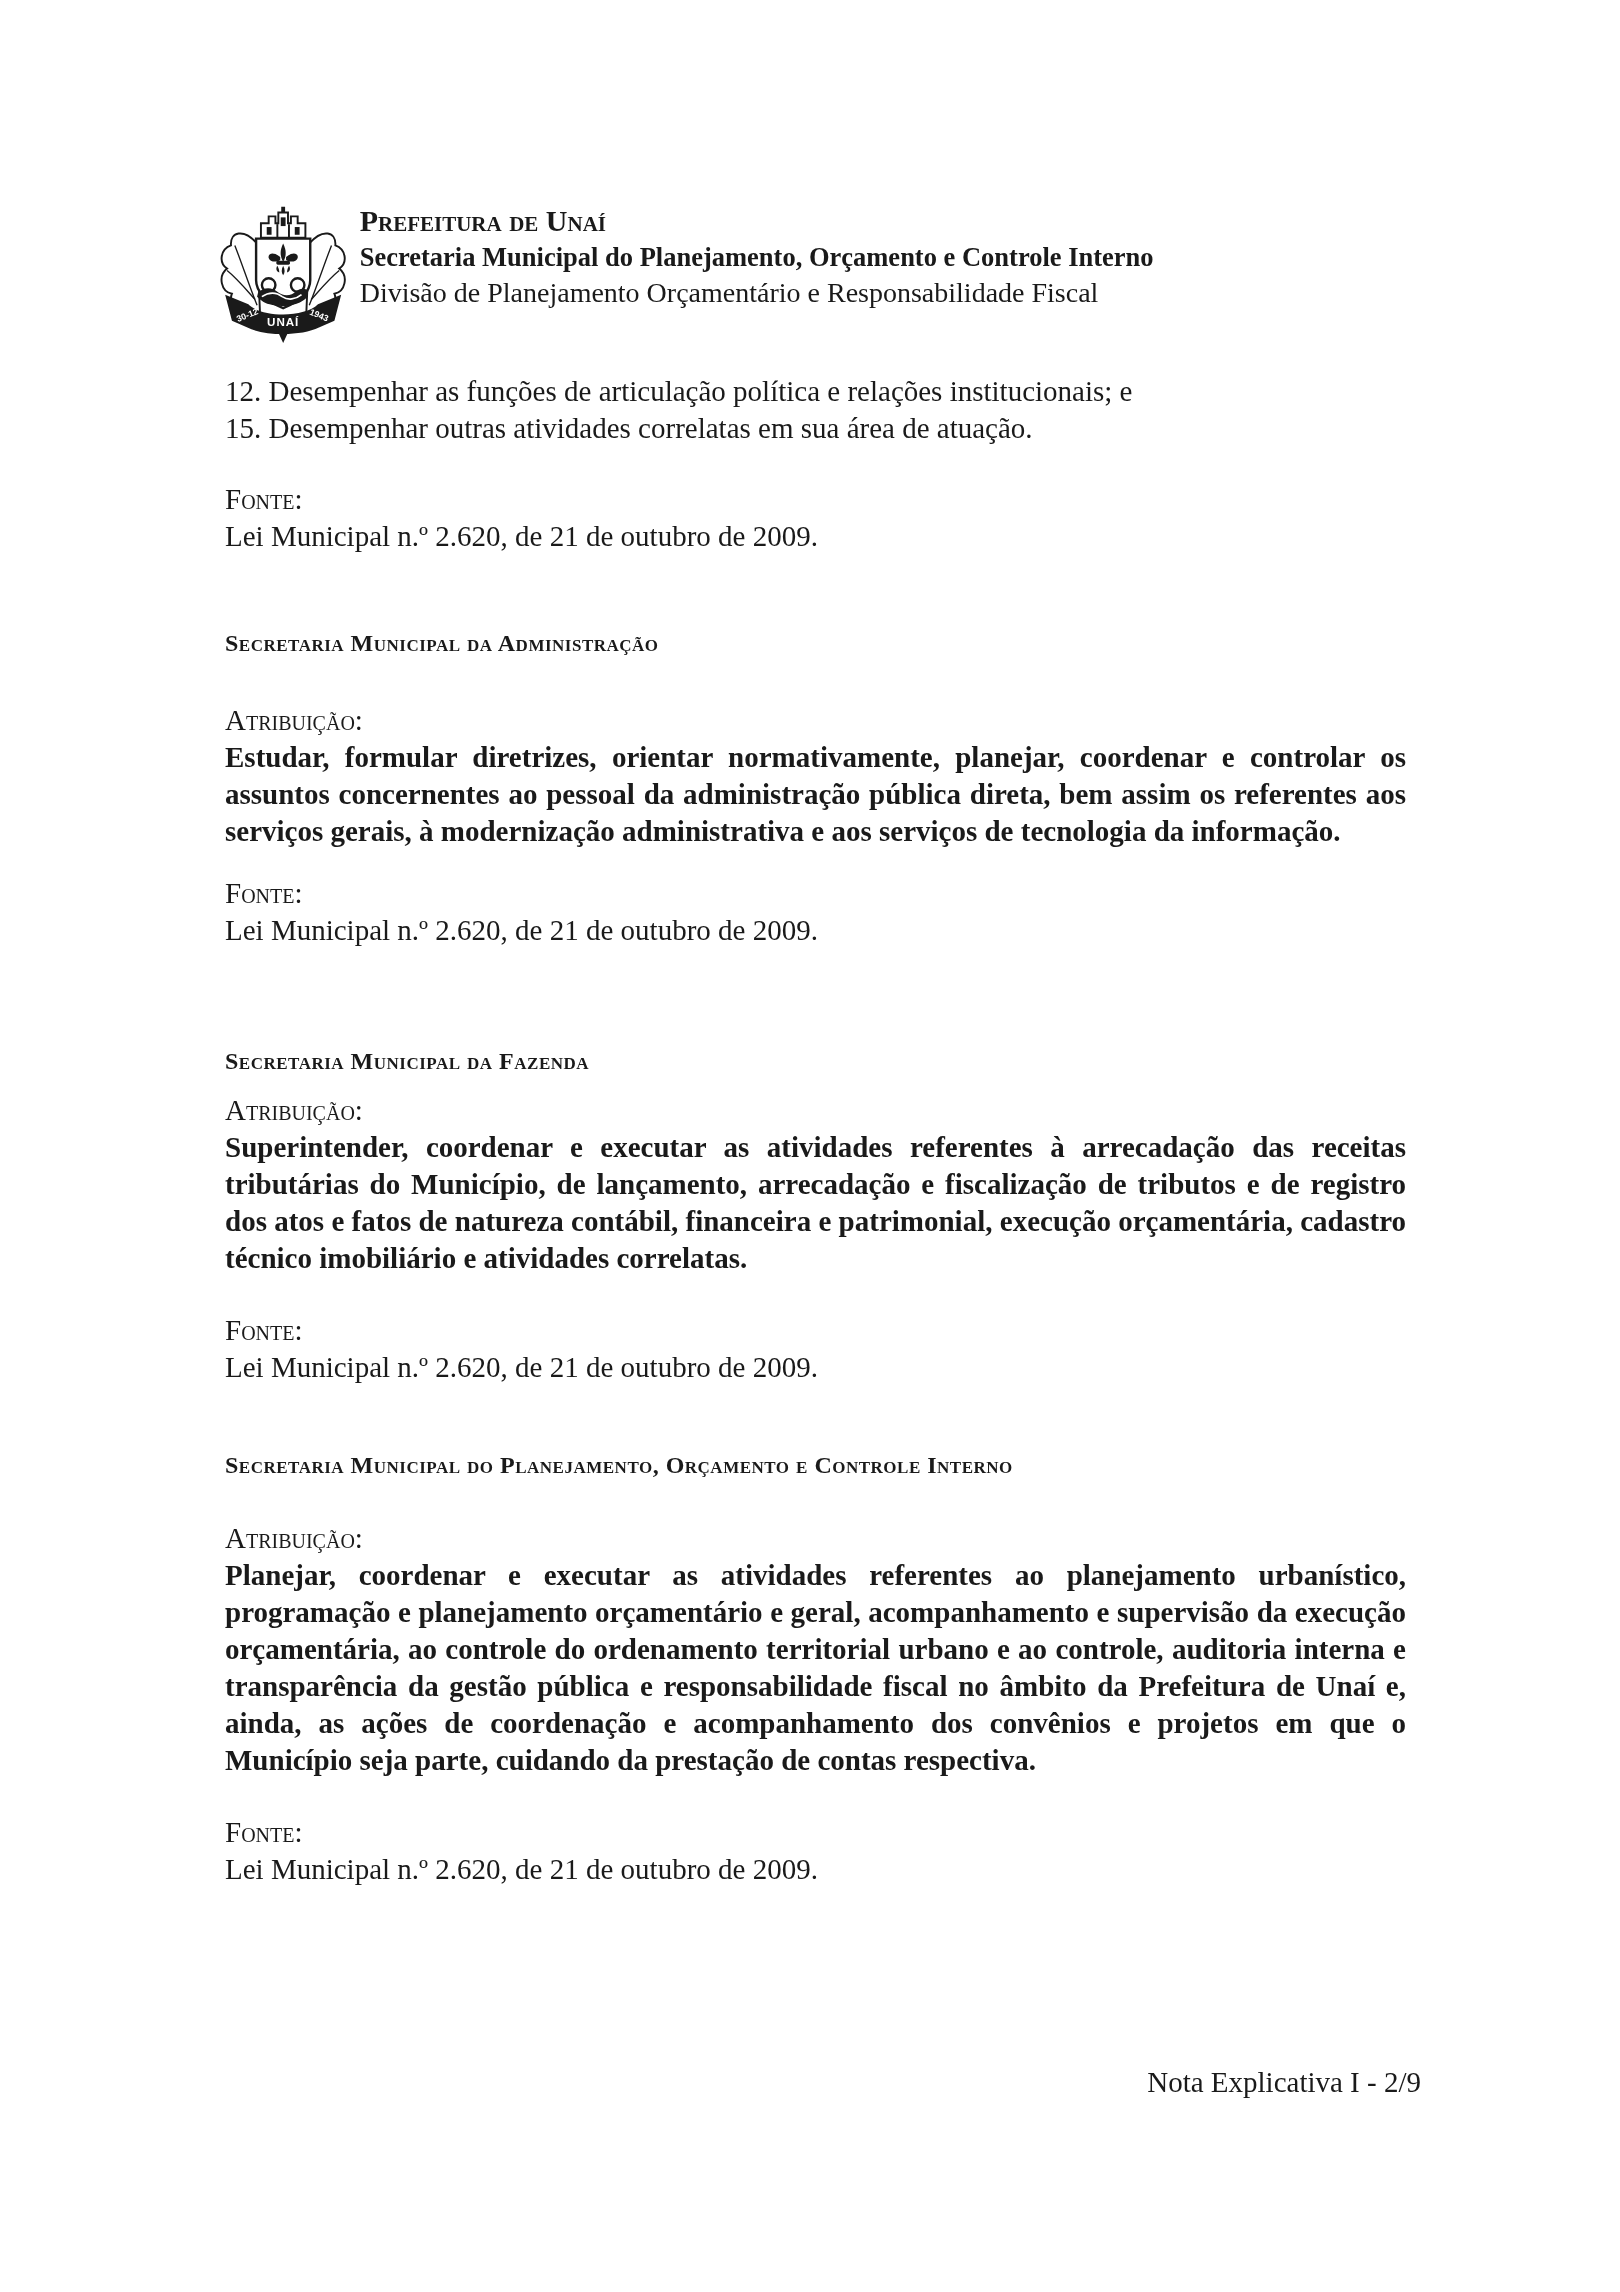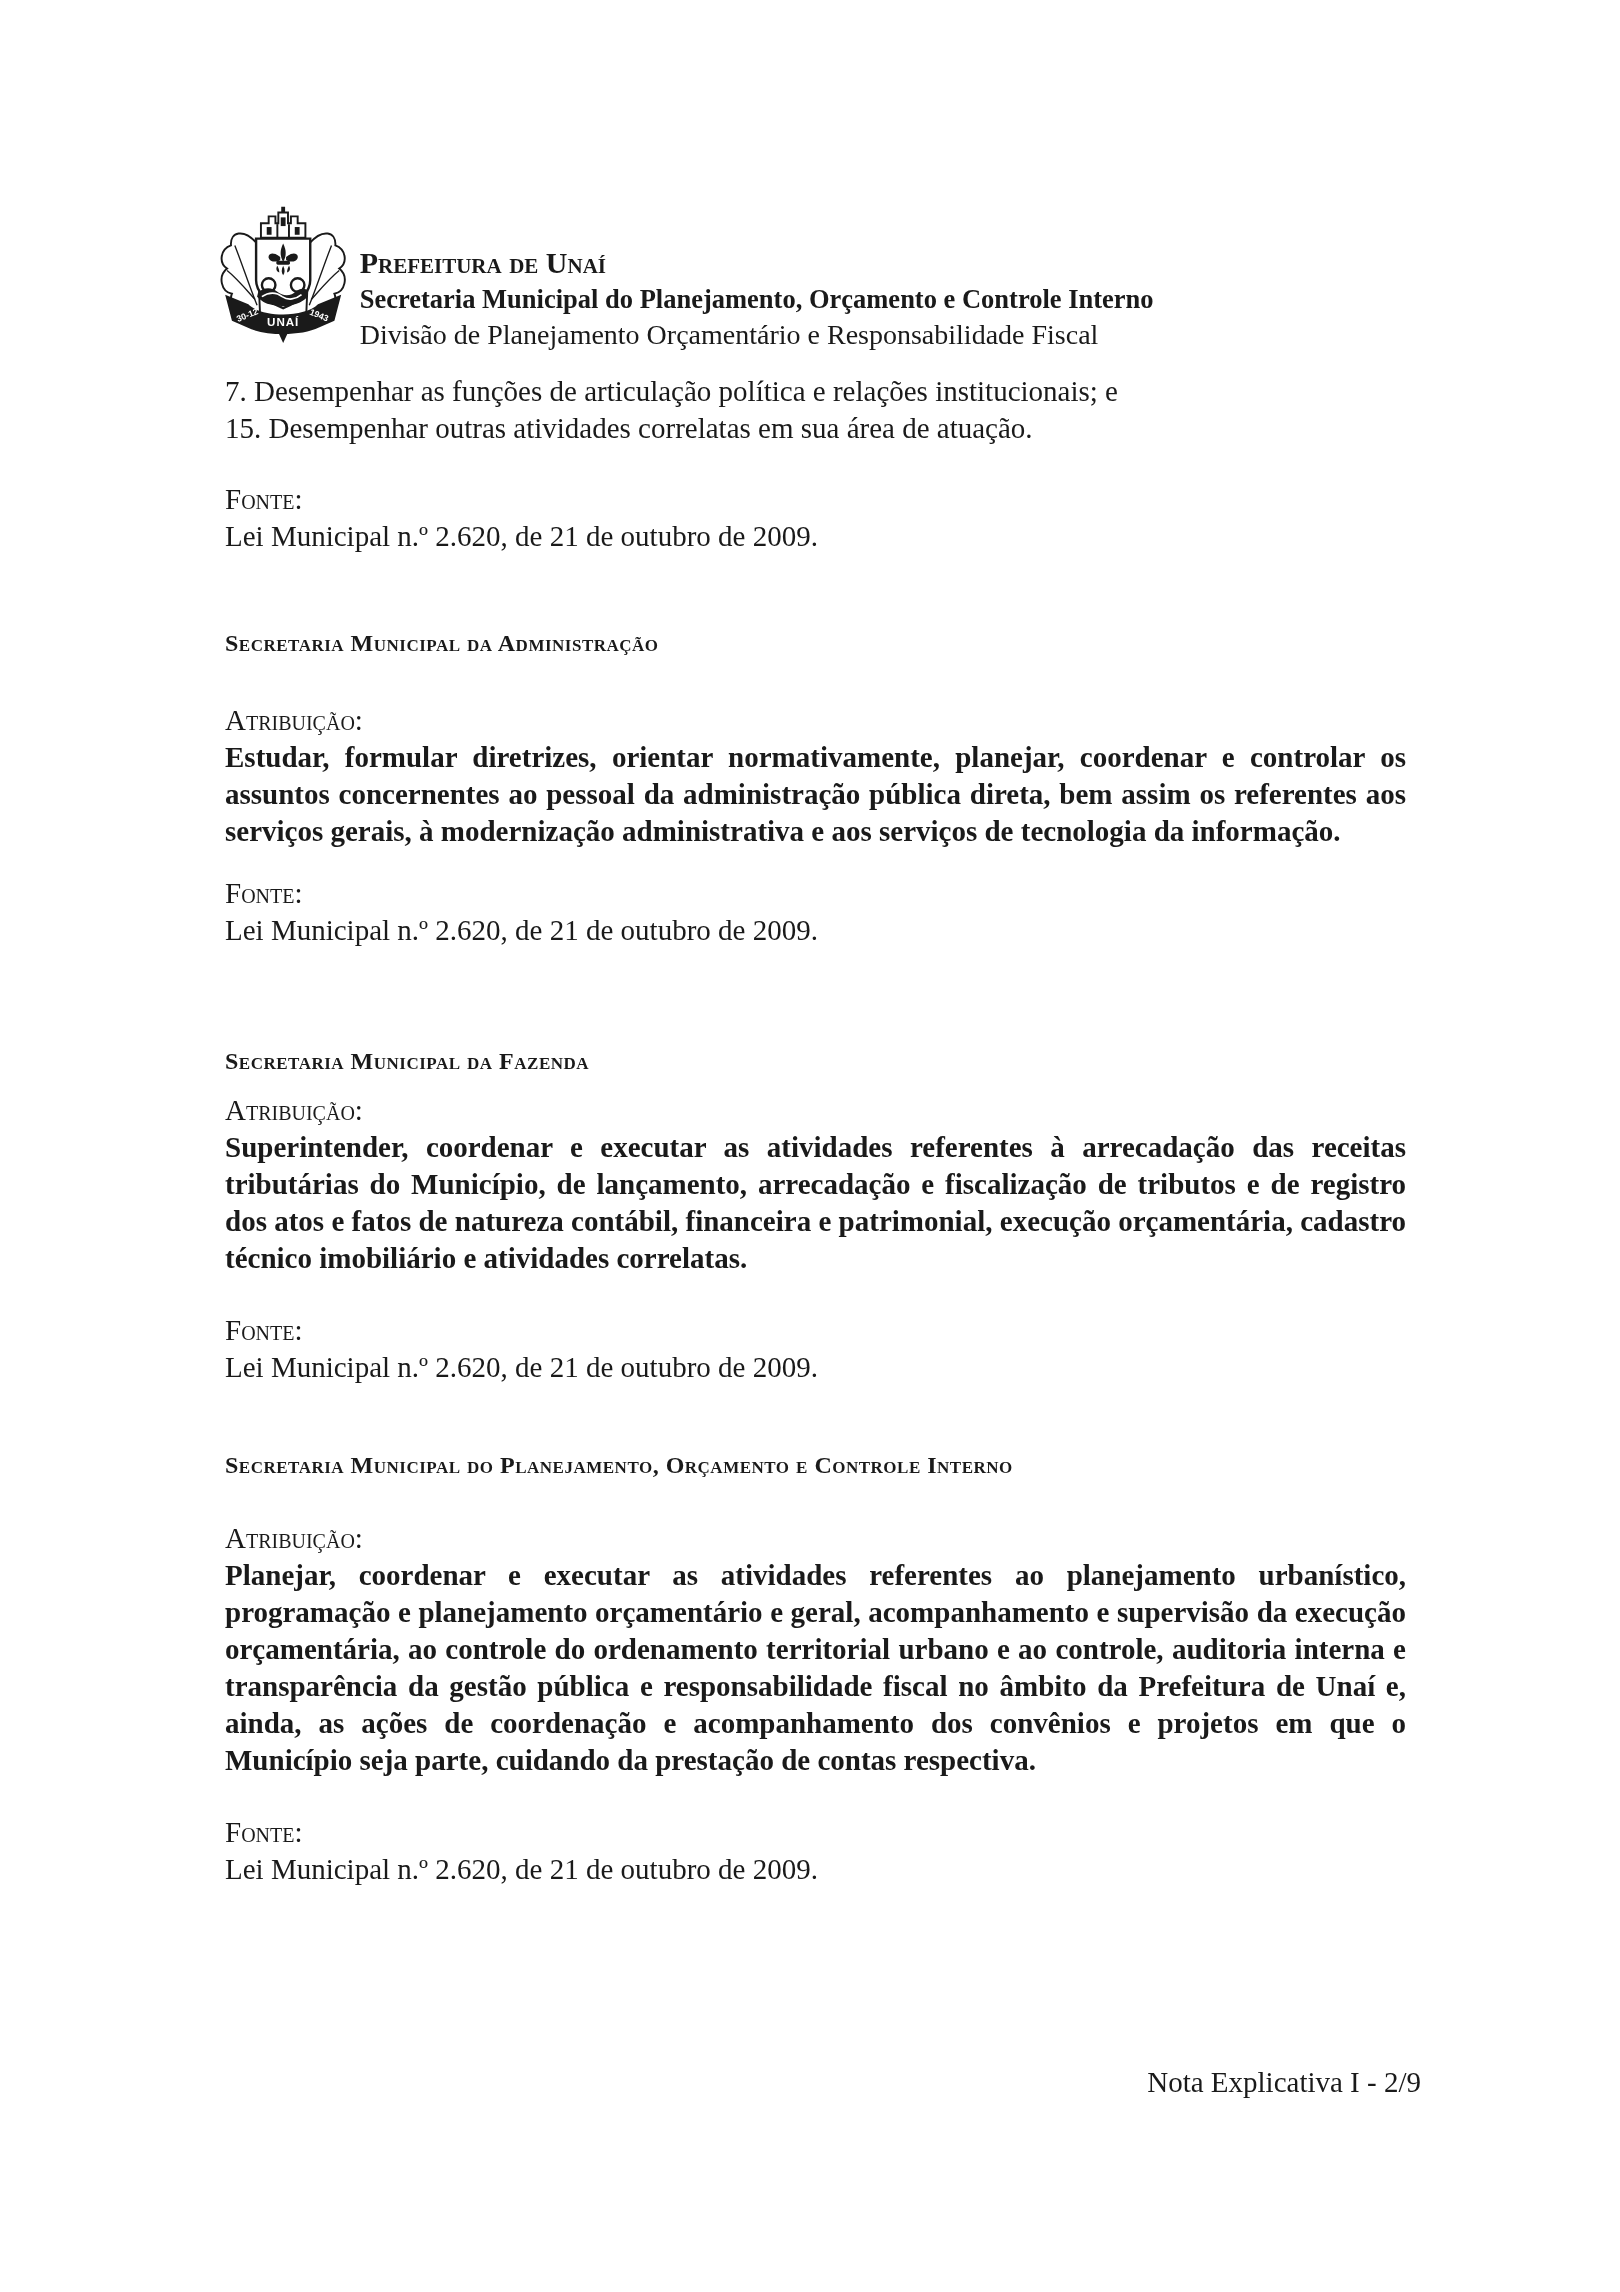--- a/index.html
+++ b/index.html
@@ -22,21 +22,21 @@
     position: absolute; left: 201px; top: 199px;
     display: flex; align-items: flex-start;
   }
   .crest { width: 145px; height: 145px; flex: 0 0 auto; }
   .crest text {
     font-family: "Liberation Sans", "DejaVu Sans", sans-serif;
     font-weight: bold;
   }
   .header-text {
     margin-left: 13.7px; padding-top: 3.9px;
-    line-height: 36px; font-size: 28px; white-space: nowrap; margin-top: 42px;
+    line-height: 36px; font-size: 28px; white-space: nowrap;
   }
   .org-line  { font-size: 30px; font-weight: 700; font-variant: small-caps; }
   .bold-line { font-weight: 700; font-size: 26.5px; }
   .italic-line { }
   
   .block {
     position: absolute; left: 225px; width: 1181px;
     line-height: 37px;
   }
   .block p { margin: 0; }
@@ -108,21 +108,21 @@
     </svg>
 
     <div class="header-text">
       <div class="org-line">Prefeitura de Unaí</div>
       <div class="bold-line">Secretaria Municipal do Planejamento, Orçamento e Controle Interno</div>
       <div class="italic-line">Divisão de Planejamento Orçamentário e Responsabilidade Fiscal</div>
     </div>
   </div>
 
   <div class="block" style="top:373px">
-    <p>7. Desempenhar as funções de articulação política e relações institucionais; e</p>
+    <p>12. Desempenhar as funções de articulação política e relações institucionais; e</p>
     <p>15. Desempenhar outras atividades correlatas em sua área de atuação.</p>
   </div>
 
   <div class="block" style="top:481px">
     <p class="sc">Fonte:</p>
     <p>Lei Municipal n.º 2.620, de 21 de outubro de 2009.</p>
   </div>
 
   <div class="block sec-title" style="top:625px">Secretaria Municipal da Administração</div>
   <div class="block" style="top:702px">

